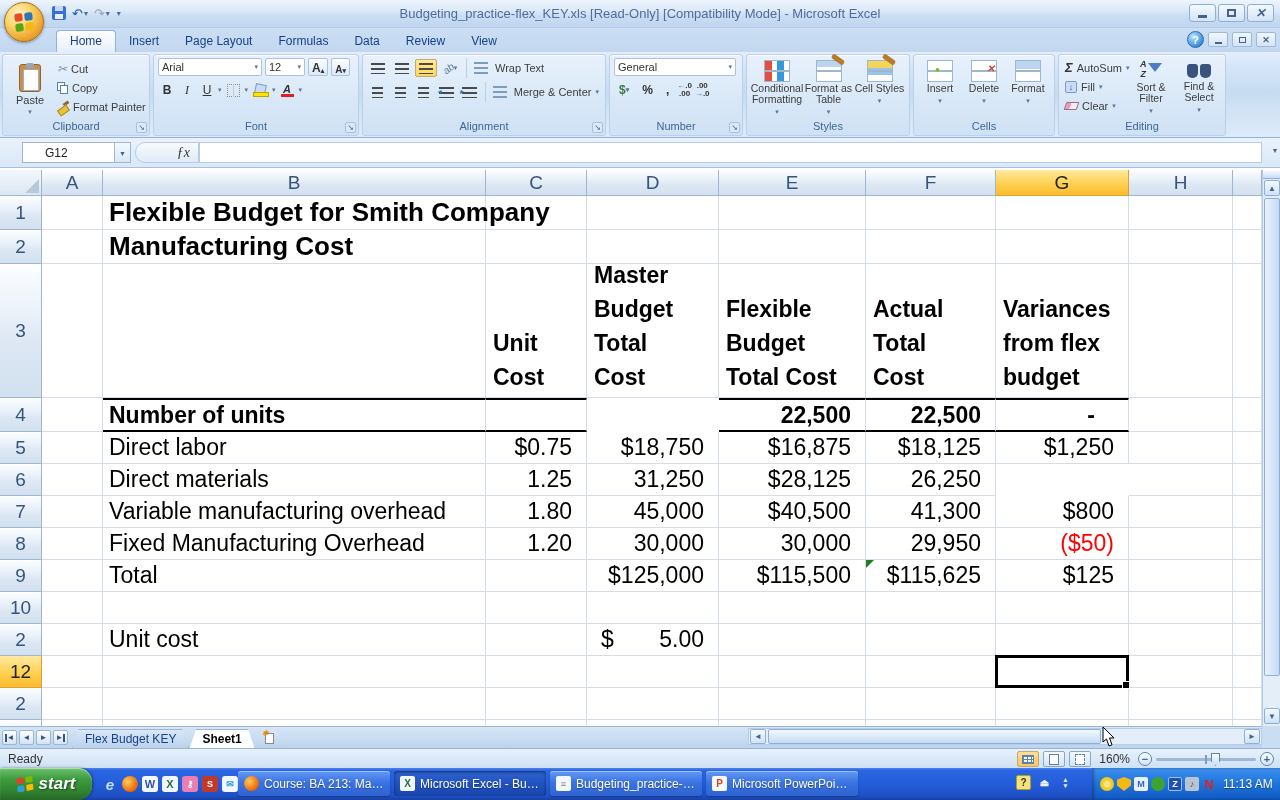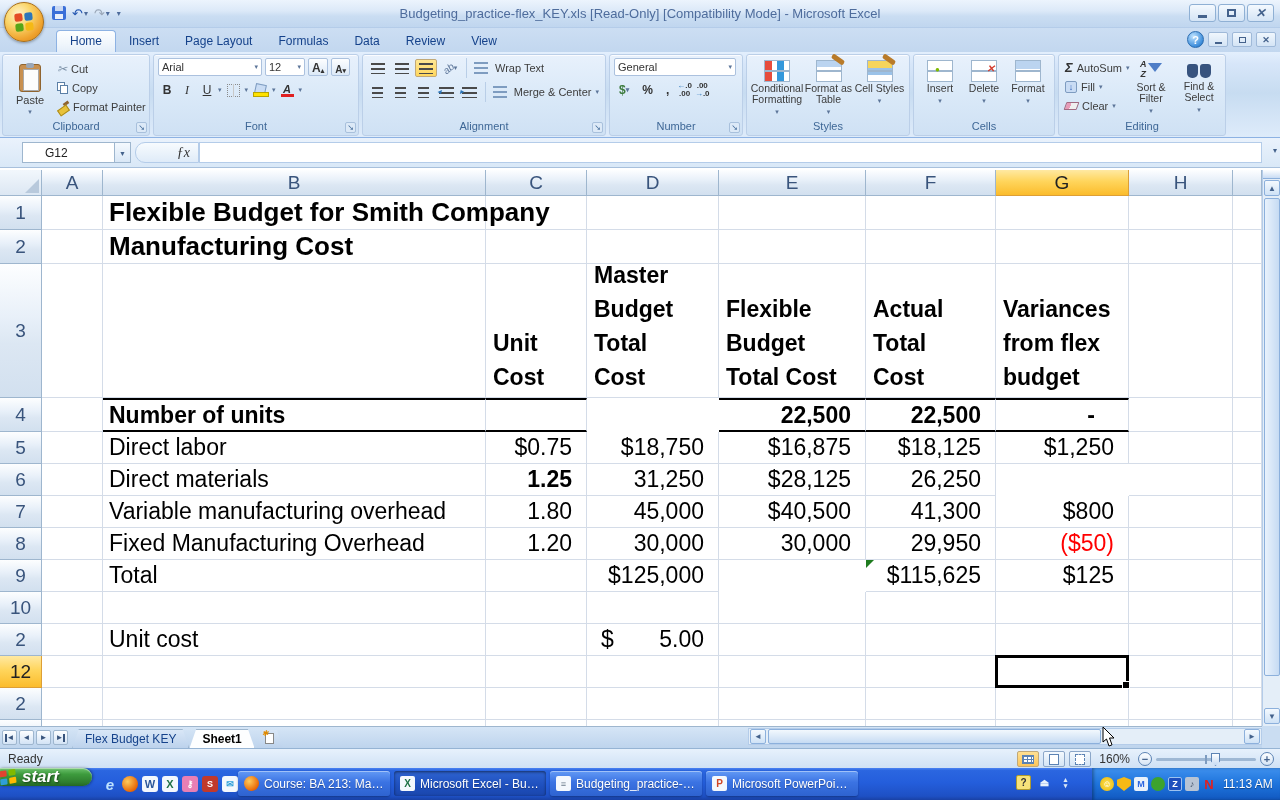--- a/index.html
+++ b/index.html
@@ -249,24 +249,24 @@
   #zoom-track { position:relative; width:100px; height:14px; }
   #zoom-track .line { position:absolute; left:0; top:6px; width:100px; height:3px; background:#9FB8D4; border-radius:2px; }
   #zoom-track .notch { position:absolute; left:49px; top:3px; width:2px; height:9px; background:#7E9CC0; }
   #zoom-thumb { position:absolute; left:55px; top:1px; width:9px; height:13px;
     background:linear-gradient(180deg,#FDFEFF,#C6DBF3); border:1px solid #5C83B4;
     clip-path:polygon(0 0,100% 0,100% 65%,50% 100%,0 65%); }
 
   
   #taskbar { position:absolute; left:0; top:768px; width:1280px; height:32px;
     background:linear-gradient(180deg,#4A82F2 0%,#2B66E0 8%,#245EDC 45%,#1E50C4 88%,#1941A5 100%); }
-  #start-btn { position:absolute; left:0; top:0; width:92px; height:18px; border-radius:0 14px 14px 0;
+  #start-btn { position:absolute; left:0; top:0; width:92px; height:32px; border-radius:0 14px 14px 0;
     background:linear-gradient(180deg,#6DC26D 0%,#3D9B3D 35%,#2E7D2E 80%,#256725 100%);
     box-shadow:1px 0 3px rgba(0,0,0,.4), inset 0 1px 1px rgba(255,255,255,.5);
-    display:flex; align-items:center; gap:5px; }
+    display:flex; align-items:center; justify-content:center; gap:5px; }
   #start-flag { width:17px; height:15px; display:grid; grid-template-columns:7px 7px; grid-template-rows:6px 6px;
     gap:1.5px; transform:rotate(-6deg) skewY(-4deg); }
   #start-flag i { border-radius:1px; } #start-flag i:nth-child(1){background:#E1422F;}
   #start-flag i:nth-child(2){background:#7FBA00;} #start-flag i:nth-child(3){background:#2E9FD8;}
   #start-flag i:nth-child(4){background:#FFB900;}
   #start-label { font-size:17px; font-weight:bold; font-style:italic; color:#fff; text-shadow:1px 1px 2px rgba(0,0,0,.5); }
   #quicklaunch { position:absolute; left:98px; top:0; height:32px; display:flex; align-items:center; gap:4px; padding:0 4px; }
   .ql-ico { width:16px; height:16px; border-radius:3px; display:flex; align-items:center; justify-content:center;
     font-size:11px; font-weight:bold; }
   .i-ie { color:#BFE3FF; font-style:italic; font-size:15px; }
@@ -683,21 +683,21 @@
       <div class="cell c-n" style="left: 486px; top: 262px; width: 101px; height: 32px; position: absolute;">$0.75</div>
       <div class="cell c-n" style="left: 587px; top: 262px; width: 132px; height: 32px; position: absolute;">$18,750</div>
       <div class="cell c-n" style="left: 719px; top: 262px; width: 147px; height: 32px; position: absolute;">$16,875</div>
       <div class="cell c-n" style="left: 866px; top: 262px; width: 130px; height: 32px; position: absolute;">$18,125</div>
       <div class="cell c-n" style="left: 996px; top: 262px; width: 133px; height: 32px; position: absolute;">$1,250</div>
       <div class="cell" style="left: 1129px; top: 262px; width: 104px; height: 32px; position: absolute;"></div>
       <div class="cell" style="left: 1233px; top: 262px; width: 29px; height: 32px; position: absolute;"></div>
       <div class="rh" style="left: 0px; top: 294px; width: 42px; height: 32px;">6</div>
       <div class="cell" style="left: 42px; top: 294px; width: 61px; height: 32px; position: absolute;"></div>
       <div class="cell c-l" style="left: 103px; top: 294px; width: 383px; height: 32px; position: absolute;">Direct materials</div>
-      <div class="cell c-n" style="left: 486px; top: 294px; width: 101px; height: 32px; position: absolute; font-weight: bold;">1.25</div>
+      <div class="cell c-n" style="left: 486px; top: 294px; width: 101px; height: 32px; position: absolute;">1.25</div>
       <div class="cell c-n" style="left: 587px; top: 294px; width: 132px; height: 32px; position: absolute;">31,250</div>
       <div class="cell c-n" style="left: 719px; top: 294px; width: 147px; height: 32px; position: absolute;">$28,125</div>
       <div class="cell c-n" style="left: 866px; top: 294px; width: 130px; height: 32px; position: absolute;">26,250</div>
       <div class="cell" style="left: 1129px; top: 294px; width: 104px; height: 32px; position: absolute;"></div>
       <div class="cell" style="left: 1233px; top: 294px; width: 29px; height: 32px; position: absolute;"></div>
       <div class="rh" style="left: 0px; top: 326px; width: 42px; height: 32px;">7</div>
       <div class="cell" style="left: 42px; top: 326px; width: 61px; height: 32px; position: absolute;"></div>
       <div class="cell c-l" style="left: 103px; top: 326px; width: 383px; height: 32px; position: absolute;">Variable manufacturing overhead</div>
       <div class="cell c-n" style="left: 486px; top: 326px; width: 101px; height: 32px; position: absolute;">1.80</div>
       <div class="cell c-n" style="left: 587px; top: 326px; width: 132px; height: 32px; position: absolute;">45,000</div>
@@ -714,20 +714,21 @@
       <div class="cell c-n" style="left: 719px; top: 358px; width: 147px; height: 32px; position: absolute;">30,000</div>
       <div class="cell c-n" style="left: 866px; top: 358px; width: 130px; height: 32px; position: absolute;">29,950</div>
       <div class="cell c-nr" style="left: 996px; top: 358px; width: 133px; height: 32px; position: absolute;">($50)</div>
       <div class="cell" style="left: 1129px; top: 358px; width: 104px; height: 32px; position: absolute;"></div>
       <div class="cell" style="left: 1233px; top: 358px; width: 29px; height: 32px; position: absolute;"></div>
       <div class="rh" style="left: 0px; top: 390px; width: 42px; height: 32px;">9</div>
       <div class="cell" style="left: 42px; top: 390px; width: 61px; height: 32px; position: absolute;"></div>
       <div class="cell c-l" style="left: 103px; top: 390px; width: 383px; height: 32px; position: absolute;">Total</div>
       <div class="cell" style="left: 486px; top: 390px; width: 101px; height: 32px; position: absolute;"></div>
       <div class="cell c-n" style="left: 587px; top: 390px; width: 132px; height: 32px; position: absolute;">$125,000</div>
+      <div class="cell c-n" style="left: 719px; top: 390px; width: 147px; height: 32px; position: absolute;">$115,500</div>
       <div class="cell c-n" style="left: 866px; top: 390px; width: 130px; height: 32px; position: absolute;">$115,625<span class="tri"></span></div>
       <div class="cell c-n" style="left: 996px; top: 390px; width: 133px; height: 32px; position: absolute;">$125</div>
       <div class="cell" style="left: 1129px; top: 390px; width: 104px; height: 32px; position: absolute;"></div>
       <div class="cell" style="left: 1233px; top: 390px; width: 29px; height: 32px; position: absolute;"></div>
       <div class="rh" style="left: 0px; top: 422px; width: 42px; height: 32px;">10</div>
       <div class="cell" style="left: 42px; top: 422px; width: 61px; height: 32px; position: absolute;"></div>
       <div class="cell" style="left: 103px; top: 422px; width: 383px; height: 32px; position: absolute;"></div>
       <div class="cell" style="left: 486px; top: 422px; width: 101px; height: 32px; position: absolute;"></div>
       <div class="cell" style="left: 587px; top: 422px; width: 132px; height: 32px; position: absolute;"></div>
       <div class="cell" style="left: 719px; top: 422px; width: 147px; height: 32px; position: absolute;"></div>

